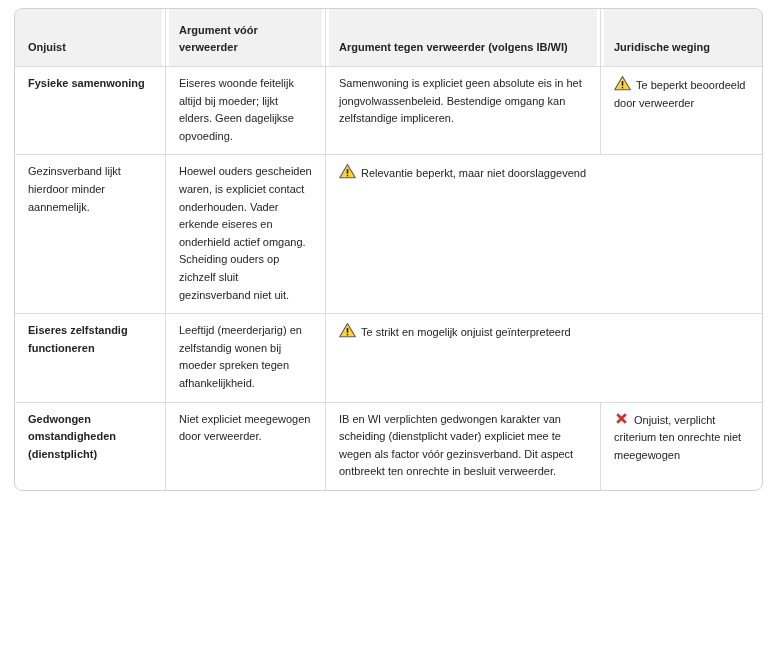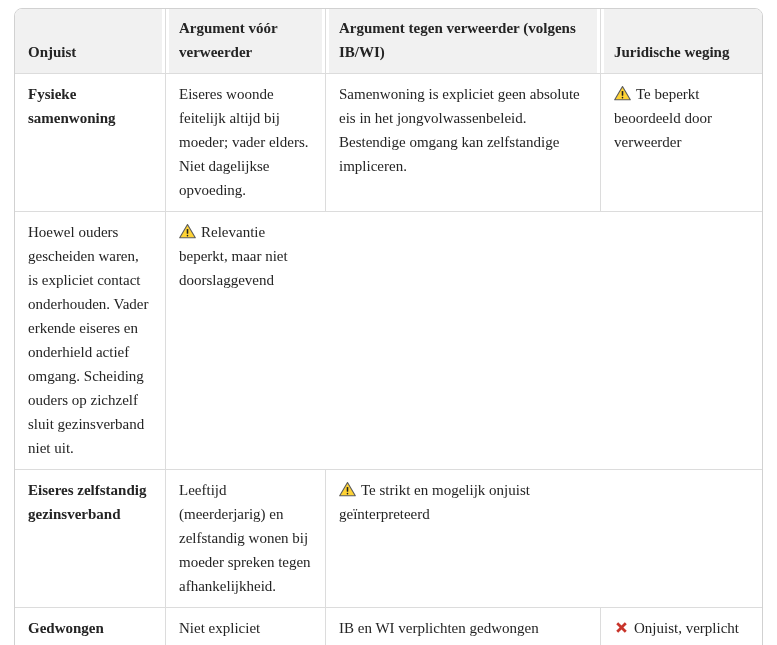--- a/index.html
+++ b/index.html
@@ -23,24 +23,23 @@
     background: #ffffff;
   }
   .trow {
     display: grid;
     grid-template-columns: 150px 160px 275px 1fr;
   }
   .trow + .trow { border-top: 1px solid #dcdcdc; }
   .cell {
     padding: 8px 13px 9px 13px;
     border-left: 1px solid #dcdcdc;
-    font-size: 15px;
+    font-size: 11px;
     line-height: 1.6;
     overflow-wrap: break-word;
-    font-family: Liberation Serif, serif;
   }
   .cell:first-child { border-left: none; }
   .header-row .cell {
     position: relative;
     display: flex;
     align-items: flex-end;
     min-height: 41px;
     font-weight: 700;
     padding-top: 7px;
     padding-bottom: 9px;
@@ -78,44 +77,45 @@
       <div class="cell">
           <span>Argument tegen verweerder (volgens IB/WI)</span>
         </div>
       <div class="cell">
           <span>Juridische weging</span>
         </div>
     </div>
 
     <div class="trow">
       <div class="cell aspect-cell">Fysieke samenwoning</div>
-      <div class="cell">Eiseres woonde feitelijk altijd bij moeder; vader elders. Niet dagelijkse opvoeding.</div>
+      <div class="cell">Eiseres woonde feitelijk altijd bij moeder; lijkt elders. Geen dagelijkse opvoeding.</div>
       <div class="cell">Samenwoning is expliciet geen absolute eis in het jongvolwassenbeleid. Bestendige omgang kan zelfstandige impliceren.</div>
       <div class="cell">
         <svg class="icon" width="17" height="16" viewBox="0 0 24 22">
           <path d="M12 1.8 L23 20.5 H1 Z" fill="#ffd335" stroke="#5c5c5c" stroke-width="1.6" stroke-linejoin="round"></path>
           <rect x="10.9" y="8" width="2.2" height="7" rx="1" fill="#1f1f1f"></rect>
           <rect x="10.9" y="16.4" width="2.2" height="2.3" rx="1" fill="#1f1f1f"></rect>
         </svg><span>Te beperkt beoordeeld door verweerder</span>
       </div>
     </div>
 
     <div class="trow">
+      <div class="cell">Gezinsverband lijkt hierdoor minder aannemelijk.</div>
       <div class="cell">Hoewel ouders gescheiden waren, is expliciet contact onderhouden. Vader erkende eiseres en onderhield actief omgang. Scheiding ouders op zichzelf sluit gezinsverband niet uit.</div>
       <div class="cell">
         <svg class="icon" width="17" height="16" viewBox="0 0 24 22">
           <path d="M12 1.8 L23 20.5 H1 Z" fill="#ffd335" stroke="#5c5c5c" stroke-width="1.6" stroke-linejoin="round"></path>
           <rect x="10.9" y="8" width="2.2" height="7" rx="1" fill="#1f1f1f"></rect>
           <rect x="10.9" y="16.4" width="2.2" height="2.3" rx="1" fill="#1f1f1f"></rect>
         </svg><span>Relevantie beperkt, maar niet doorslaggevend</span>
       </div>
     </div>
 
     <div class="trow">
-      <div class="cell aspect-cell">Eiseres zelfstandig gezinsverband</div>
+      <div class="cell aspect-cell">Eiseres zelfstandig functioneren</div>
       <div class="cell">Leeftijd (meerderjarig) en zelfstandig wonen bij moeder spreken tegen afhankelijkheid.</div>
       <div class="cell">
         <svg class="icon" width="17" height="16" viewBox="0 0 24 22">
           <path d="M12 1.8 L23 20.5 H1 Z" fill="#ffd335" stroke="#5c5c5c" stroke-width="1.6" stroke-linejoin="round"></path>
           <rect x="10.9" y="8" width="2.2" height="7" rx="1" fill="#1f1f1f"></rect>
           <rect x="10.9" y="16.4" width="2.2" height="2.3" rx="1" fill="#1f1f1f"></rect>
         </svg><span>Te strikt en mogelijk onjuist geïnterpreteerd</span>
       </div>
     </div>
 

